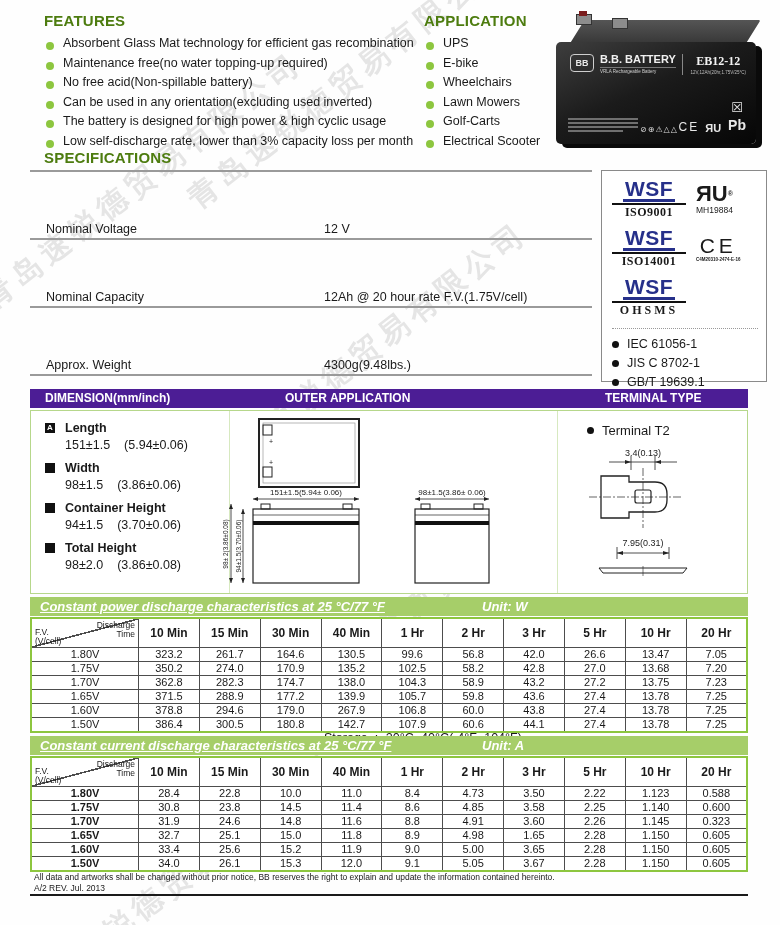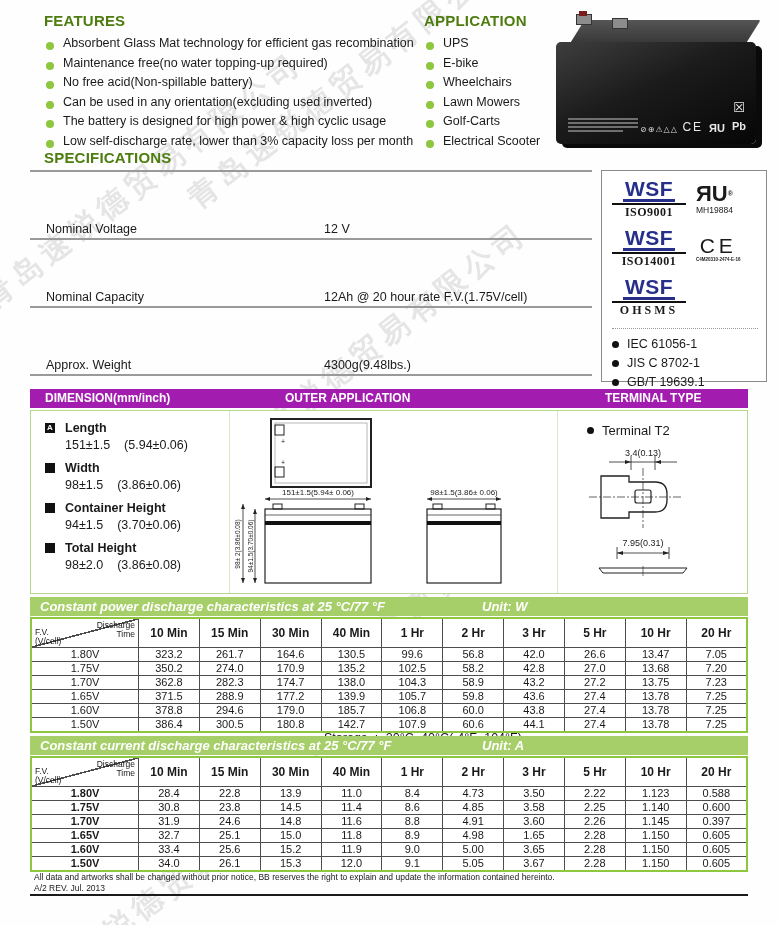--- a/index.html
+++ b/index.html
@@ -37,21 +37,21 @@
   .bat-model{color:#f2f2f2;font-family:"Liberation Serif",serif;font-weight:bold;font-size:12px;}
   .bat-rating{color:#bdbdbd;font-size:4.5px;margin-top:1px;}
   .bat-marks{position:absolute;left:12px;right:10px;bottom:10px;display:flex;align-items:flex-end;}
   .tiny-lines{width:70px;}
   .tiny-lines div{height:2px;background:#6f6f6f;margin-bottom:2px;}
   .warn-glyphs{color:#dcdcdc;font-size:8px;letter-spacing:1px;margin-left:2px;}
   .mark-ce{color:#e8e8e8;font-size:12px;letter-spacing:2px;margin-left:auto;}
   .mark-ul{color:#e8e8e8;font-size:11px;font-weight:bold;margin-left:6px;}
   .mark-pb{margin-left:7px;text-align:center;color:#e8e8e8;}
   .mark-pb .bin{font-size:13px;line-height:10px;}
-  .mark-pb .pb{font-size:11px;font-weight:bold;}
+  .mark-pb .pb{font-size:14px;font-weight:bold;}
 
   
   .spec-table{left:30px;top:170px;width:562px;border-top:2px solid #9a9a9a;font-size:12.5px;}
   .spec-row{display:flex;border-bottom:2px solid #9a9a9a;padding:1.5px 0;margin-top:48px;}
   .spec-label{flex:none;width:278px;padding-left:16px;line-height:15px;}
   .spec-value{line-height:15px;}
   .spec-value .vline{display:block;line-height:16px;}
   .model-gap{margin-left:18px;}
 
   
@@ -68,45 +68,45 @@
   .ul-mark{font-size:22px;font-weight:900;line-height:20px;}
   .ul-reg{font-size:7px;vertical-align:top;}
   .ul-code{font-size:8.5px;margin-top:1px;}
   .ce-mark{font-size:21px;letter-spacing:4px;line-height:20px;}
   .ce-code{font-size:4.5px;margin-top:1px;font-weight:bold;}
   .cert-div{border-top:1.5px dotted #999;margin:10px 0 8px 0;}
   .std-row{display:flex;align-items:center;font-size:12.5px;margin-bottom:5px;}
   .std-dot{flex:none;width:7px;height:7px;border-radius:50%;background:#111;margin-right:8px;}
 
   
-  .dim-band{left:30px;top:389px;width:718px;height:19px;background:#a21caf;color:#fff;
+  .dim-band{left:30px;top:389px;width:718px;height:19px;background:#4c1d95;color:#fff;
             font-weight:bold;font-size:12px;line-height:19px;}
   .dim-band span{position:absolute;top:0;}
   .db-left{left:15px;} .db-mid{left:255px;} .db-right{left:575px;}
 
   
   .dim-box{left:30px;top:410px;width:716px;height:182px;border:1px solid #b6d78b;background:#fff;}
   .dim-vline{position:absolute;top:0;bottom:0;width:1px;background:#d7e9c0;}
   .dim-left{position:absolute;left:0;top:0;width:198px;padding:10px 0 0 14px;box-sizing:border-box;}
   .dim-item{margin-bottom:9px;}
   .dim-head{display:flex;align-items:center;font-weight:bold;font-size:12.5px;}
   .sq{flex:none;width:10px;height:10px;background:#111;margin-right:10px;}
   .sq.a{background:#111;color:#fff;font-size:8px;line-height:10px;text-align:center;font-weight:bold;}
   .dim-val{font-size:12.5px;margin:3px 0 0 20px;}
   .dim-val .inch{margin-left:14px;}
-  .dim-mid{position:absolute;left:200px;top:0;}
+  .dim-mid{position:absolute;left:188px;top:0;}
   .dim-right{position:absolute;left:528px;top:8px;width:186px;}
   .term-title{display:flex;align-items:center;font-size:13px;margin:4px 0 2px 28px;}
 
   svg text{font-family:"Liberation Sans","DejaVu Sans",sans-serif;fill:#222;}
 
   
   .tbl-title{width:718px;height:19px;background:#a6ce69;color:#fff;font-weight:bold;font-style:italic;
              font-size:13px;line-height:19px;}
-  .tbl-title .t{position:absolute;left:10px;}
+  .tbl-title .t{position:absolute;left:10px;text-decoration:underline;}
   .tbl-title .u{position:absolute;left:452px;}
   .pwr-title{left:30px;top:597px;} .cur-title{left:30px;top:736px;}
   table.dtable{border-collapse:collapse;table-layout:fixed;width:718px;background:#fff;
                border:2px solid #8dc63f;}
   .pwr-table{left:30px;top:617px;} .cur-table{left:30px;top:756px;}
   .dtable th,.dtable td{border:1px solid #4d4d4d;text-align:center;padding:0;}
   .dtable th{height:28px;font-size:12px;}
   .dtable td{height:13px;font-size:11px;line-height:13px;}
   .dtable td.fv{font-size:11px;}
   .cur-table td.fv{font-weight:bold;}
@@ -193,20 +193,31 @@
           <span>Electrical Scooter</span>
         </div>
     </div>
   </div>
 
   <div class="abs battery">
     <div class="bat-top"></div>
     <div class="term t1"></div>
     <div class="term t2"></div>
     <div class="bat-front">
+      <div class="bat-label-row">
+        <div class="bb-logo">BB</div>
+        <div>
+          <div class="bat-brand">B.B. BATTERY</div>
+          <div class="bat-sub">VRLA Rechargeable Battery</div>
+        </div>
+        <div class="bat-model-wrap">
+          <div class="bat-model">EB12-12</div>
+          <div class="bat-rating">12V,12Ah(20hr,1.75V/25°C)</div>
+        </div>
+      </div>
       <div class="bat-marks">
         <div class="tiny-lines">
             <div></div>
             <div></div>
             <div></div>
             <div style="width:55px;"></div>
           </div>
         <span class="warn-glyphs">⊘⊕⚠△△</span>
         <span class="mark-ce">CE</span>
         <span class="mark-ul">ЯU</span>
@@ -493,21 +504,21 @@
           <td>43.6</td>
           <td>27.4</td>
           <td>13.78</td>
           <td>7.25</td>
         </tr>
         <tr>
           <td class="fv">1.60V</td>
           <td>378.8</td>
           <td>294.6</td>
           <td>179.0</td>
-          <td>185.7</td>
+          <td>267.9</td>
           <td>106.8</td>
           <td>60.0</td>
           <td>43.8</td>
           <td>27.4</td>
           <td>13.78</td>
           <td>7.25</td>
         </tr>
         <tr>
           <td class="fv">1.50V</td>
           <td>386.4</td>
@@ -547,21 +558,21 @@
           <th>5 Hr</th>
           <th>10 Hr</th>
           <th>20 Hr</th>
         </tr>
     </thead>
     <tbody>
         <tr>
           <td class="fv">1.80V</td>
           <td>28.4</td>
           <td>22.8</td>
-          <td>13.9</td>
+          <td>10.0</td>
           <td>11.0</td>
           <td>8.4</td>
           <td>4.73</td>
           <td>3.50</td>
           <td>2.22</td>
           <td>1.123</td>
           <td>0.588</td>
         </tr>
         <tr>
           <td class="fv">1.75V</td>
@@ -580,21 +591,21 @@
           <td class="fv">1.70V</td>
           <td>31.9</td>
           <td>24.6</td>
           <td>14.8</td>
           <td>11.6</td>
           <td>8.8</td>
           <td>4.91</td>
           <td>3.60</td>
           <td>2.26</td>
           <td>1.145</td>
-          <td>0.397</td>
+          <td>0.323</td>
         </tr>
         <tr>
           <td class="fv">1.65V</td>
           <td>32.7</td>
           <td>25.1</td>
           <td>15.0</td>
           <td>11.8</td>
           <td>8.9</td>
           <td>4.98</td>
           <td>1.65</td>

